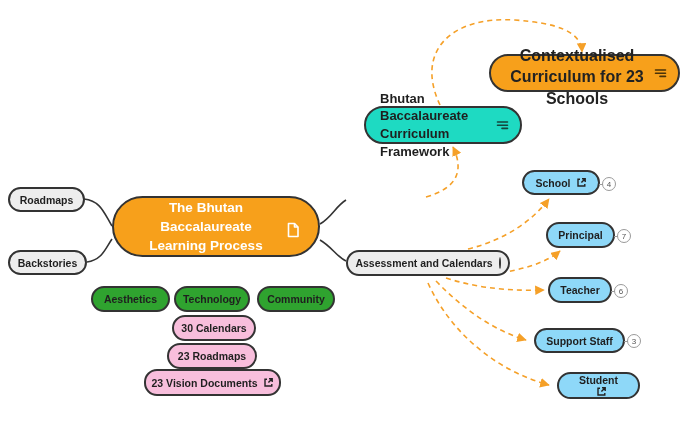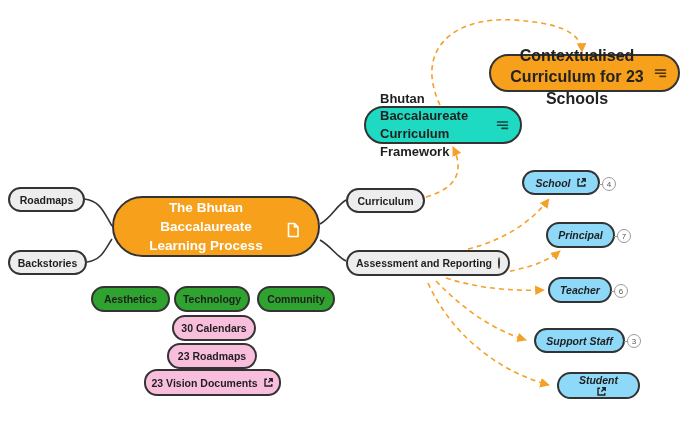--- a/index.html
+++ b/index.html
@@ -12,21 +12,21 @@
     font-family:"Liberation Sans",sans-serif;
   }
   svg.wires{position:absolute;left:0;top:0;width:686px;height:425px;}
   .node{
     position:absolute;display:flex;align-items:center;justify-content:center;
     border:2px solid var(--border);box-sizing:border-box;font-weight:bold;
     color:#1f1f1f;cursor:pointer;white-space:nowrap;
   }
   .pill{border-radius:13px;font-size:10.5px;height:25px;padding:0 10px;}
   .gray{background:var(--gray);}
-  .blue{background:var(--blue);border-radius:14px;font-style:italic;}
+  .blue{background:var(--blue);border-radius:14px;}
   .green{background:var(--green);}
   .pink{background:var(--pink);}
   
   .n-center{left:112px;top:196px;width:208px;height:61px;border-radius:36px;
     background:var(--orange);color:#fff;font-size:13.5px;line-height:1.42;
     text-align:center;white-space:normal;padding:0 46px 0 26px;}
   .n-center .doc{position:absolute;right:18px;top:24px;}
   .n-roadmaps{left:8px;top:187px;width:77px;}
   .n-backstories{left:8px;top:250px;width:79px;}
   .n-curriculum{left:346px;top:188px;width:79px;}
@@ -107,25 +107,22 @@
     </span>
   </div>
 
   <div class="node pill gray n-roadmaps">
     <span>Roadmaps</span>
   </div>
   <div class="node pill gray n-backstories">
     <span>Backstories</span>
   </div>
 
-  <div class="node pill gray n-curriculum">
-    <span>Curriculum</span>
-  </div>
   <div class="node pill gray n-assessment">
-    <span>Assessment and Reporting</span>
+    <span>Assessment and Calendars</span>
     <span class="minus"></span>
   </div>
 
   <div class="node n-framework">
     <span>Bhutan Baccalaureate Curriculum Framework</span>
     <span class="notes">
       <svg width="13" height="11" viewBox="0 0 13 11">
         <path d="M1.5 2 h10 M1.5 5.2 h10 M6 8.4 h5.5" stroke="#14453d" stroke-width="1.6" stroke-linecap="round"></path>
       </svg>
     </span>

